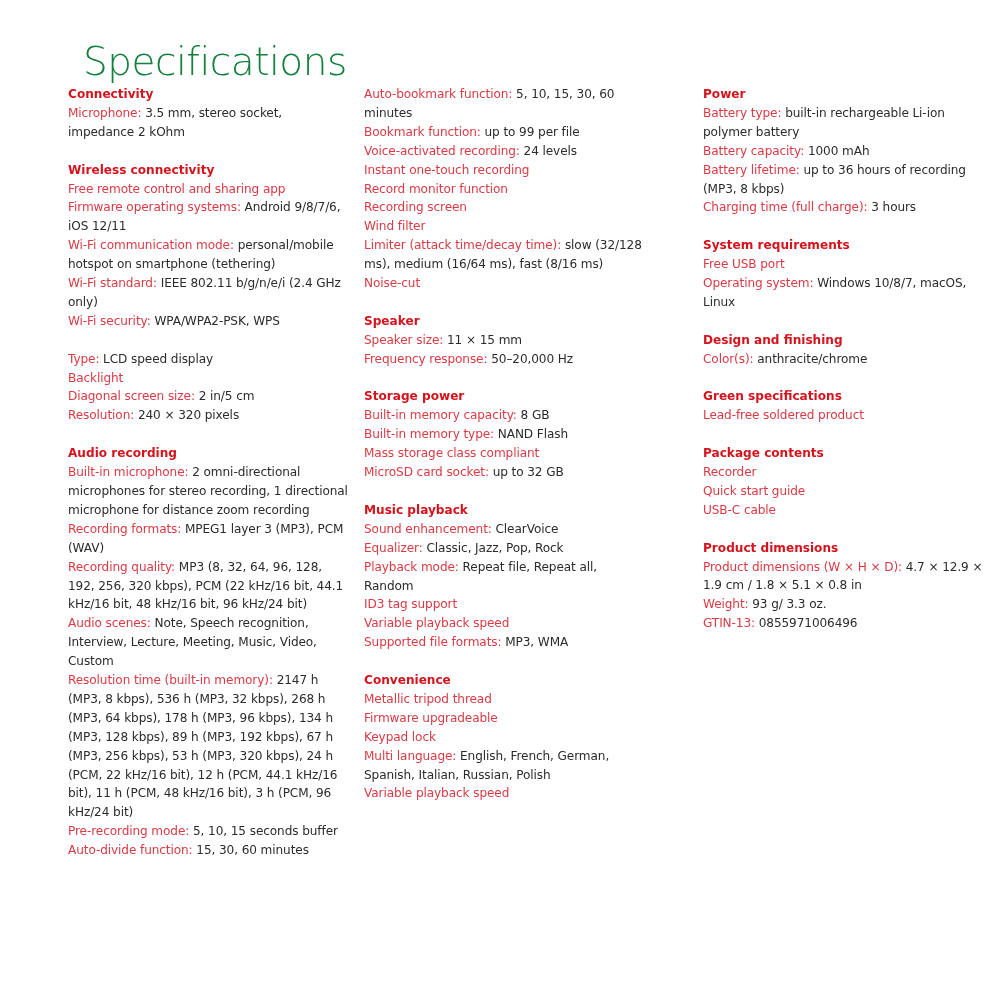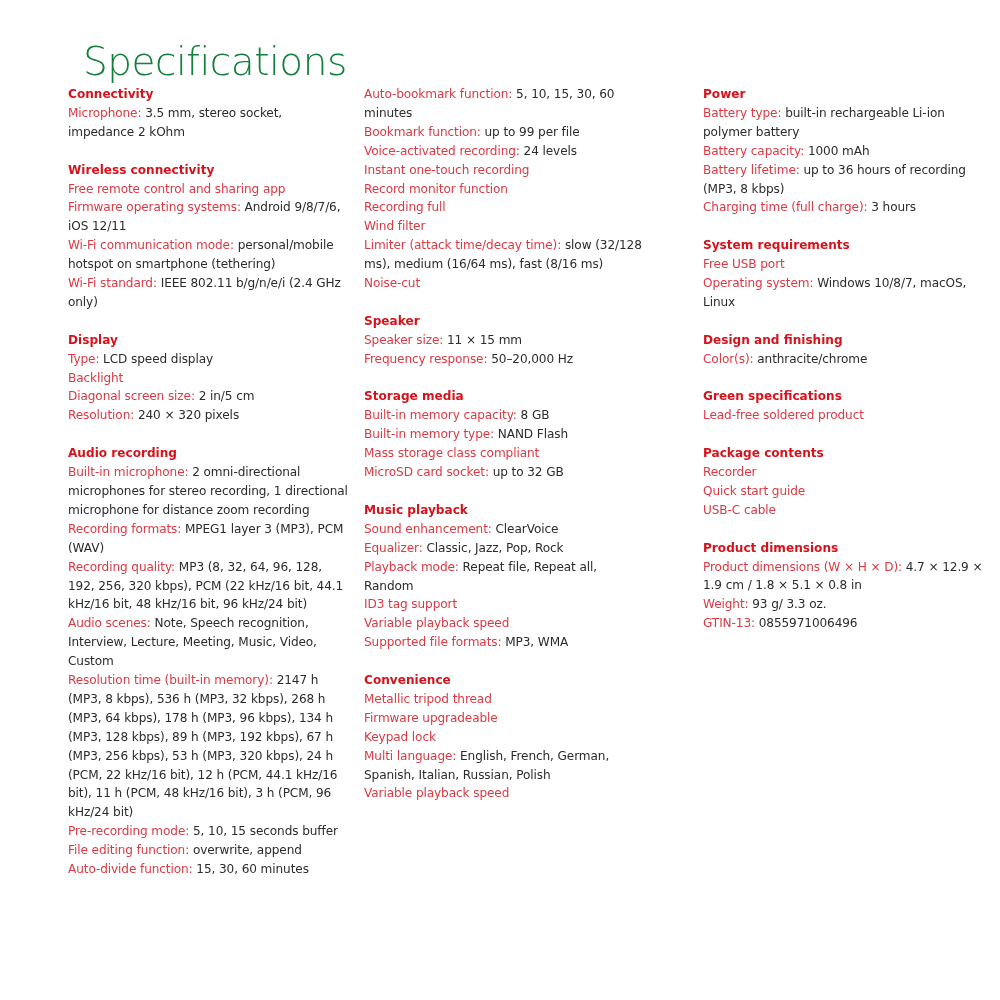--- a/index.html
+++ b/index.html
@@ -26,59 +26,58 @@
     <div class="section">
       <div class="sec-h">Connectivity</div>
       <div class="item"><span class="lbl">Microphone:</span> <span class="val">3.5 mm, stereo socket, impedance 2 kOhm</span></div>
     </div>
     <div class="section">
       <div class="sec-h">Wireless connectivity</div>
       <div class="item"><span class="lbl">Free remote control and sharing app</span></div>
       <div class="item"><span class="lbl">Firmware operating systems:</span> <span class="val">Android 9/8/7/6, iOS 12/11</span></div>
       <div class="item"><span class="lbl">Wi-Fi communication mode:</span> <span class="val">personal/mobile hotspot on smartphone (tethering)</span></div>
       <div class="item"><span class="lbl">Wi-Fi standard:</span> <span class="val">IEEE 802.11 b/g/n/e/i (2.4 GHz only)</span></div>
+      <div class="item"><span class="lbl">Wi-Fi security:</span> <span class="val">WPA/WPA2-PSK, WPS</span></div>
     </div>
     <div class="section">
-      <div class="sec-h">Display</div>
       <div class="item"><span class="lbl">Type:</span> <span class="val">LCD speed display</span></div>
       <div class="item"><span class="lbl">Backlight</span></div>
       <div class="item"><span class="lbl">Diagonal screen size:</span> <span class="val">2 in/5 cm</span></div>
       <div class="item"><span class="lbl">Resolution:</span> <span class="val">240 × 320 pixels</span></div>
     </div>
     <div class="section">
       <div class="sec-h">Audio recording</div>
       <div class="item"><span class="lbl">Built-in microphone:</span> <span class="val">2 omni-directional microphones for stereo recording, 1 directional microphone for distance zoom recording</span></div>
       <div class="item"><span class="lbl">Recording formats:</span> <span class="val">MPEG1 layer 3 (MP3), PCM (WAV)</span></div>
       <div class="item"><span class="lbl">Recording quality:</span> <span class="val">MP3 (8, 32, 64, 96, 128, 192, 256, 320 kbps), PCM (22 kHz/16 bit, 44.1 kHz/16 bit, 48 kHz/16 bit, 96 kHz/24 bit)</span></div>
       <div class="item"><span class="lbl">Audio scenes:</span> <span class="val">Note, Speech recognition, Interview, Lecture, Meeting, Music, Video, Custom</span></div>
       <div class="item"><span class="lbl">Resolution time (built-in memory):</span> <span class="val">2147 h (MP3, 8 kbps), 536 h (MP3, 32 kbps), 268 h (MP3, 64 kbps), 178 h (MP3, 96 kbps), 134 h (MP3, 128 kbps), 89 h (MP3, 192 kbps), 67 h (MP3, 256 kbps), 53 h (MP3, 320 kbps), 24 h (PCM, 22 kHz/16 bit), 12 h (PCM, 44.1 kHz/16 bit), 11 h (PCM, 48 kHz/16 bit), 3 h (PCM, 96 kHz/24 bit)</span></div>
       <div class="item"><span class="lbl">Pre-recording mode:</span> <span class="val">5, 10, 15 seconds buffer</span></div>
-      <div class="item"><span class="lbl">File editing function:</span> <span class="val">overwrite, append</span></div>
       <div class="item"><span class="lbl">Auto-divide function:</span> <span class="val">15, 30, 60 minutes</span></div>
     </div>
   </div>
 <div class="col col-2">
     <div class="section">
       <div class="item"><span class="lbl">Auto-bookmark function:</span> <span class="val">5, 10, 15, 30, 60 minutes</span></div>
       <div class="item"><span class="lbl">Bookmark function:</span> <span class="val">up to 99 per file</span></div>
       <div class="item"><span class="lbl">Voice-activated recording:</span> <span class="val">24 levels</span></div>
       <div class="item"><span class="lbl">Instant one-touch recording</span></div>
       <div class="item"><span class="lbl">Record monitor function</span></div>
-      <div class="item"><span class="lbl">Recording full</span></div>
+      <div class="item"><span class="lbl">Recording screen</span></div>
       <div class="item"><span class="lbl">Wind filter</span></div>
       <div class="item"><span class="lbl">Limiter (attack time/decay time):</span> <span class="val">slow (32/128 ms), medium (16/64 ms), fast (8/16 ms)</span></div>
       <div class="item"><span class="lbl">Noise-cut</span></div>
     </div>
     <div class="section">
       <div class="sec-h">Speaker</div>
       <div class="item"><span class="lbl">Speaker size:</span> <span class="val">11 × 15 mm</span></div>
       <div class="item"><span class="lbl">Frequency response:</span> <span class="val">50–20,000 Hz</span></div>
     </div>
     <div class="section">
-      <div class="sec-h">Storage media</div>
+      <div class="sec-h">Storage power</div>
       <div class="item"><span class="lbl">Built-in memory capacity:</span> <span class="val">8 GB</span></div>
       <div class="item"><span class="lbl">Built-in memory type:</span> <span class="val">NAND Flash</span></div>
       <div class="item"><span class="lbl">Mass storage class compliant</span></div>
       <div class="item"><span class="lbl">MicroSD card socket:</span> <span class="val">up to 32 GB</span></div>
     </div>
     <div class="section">
       <div class="sec-h">Music playback</div>
       <div class="item"><span class="lbl">Sound enhancement:</span> <span class="val">ClearVoice</span></div>
       <div class="item"><span class="lbl">Equalizer:</span> <span class="val">Classic, Jazz, Pop, Rock</span></div>
       <div class="item"><span class="lbl">Playback mode:</span> <span class="val">Repeat file, Repeat all, Random</span></div>

